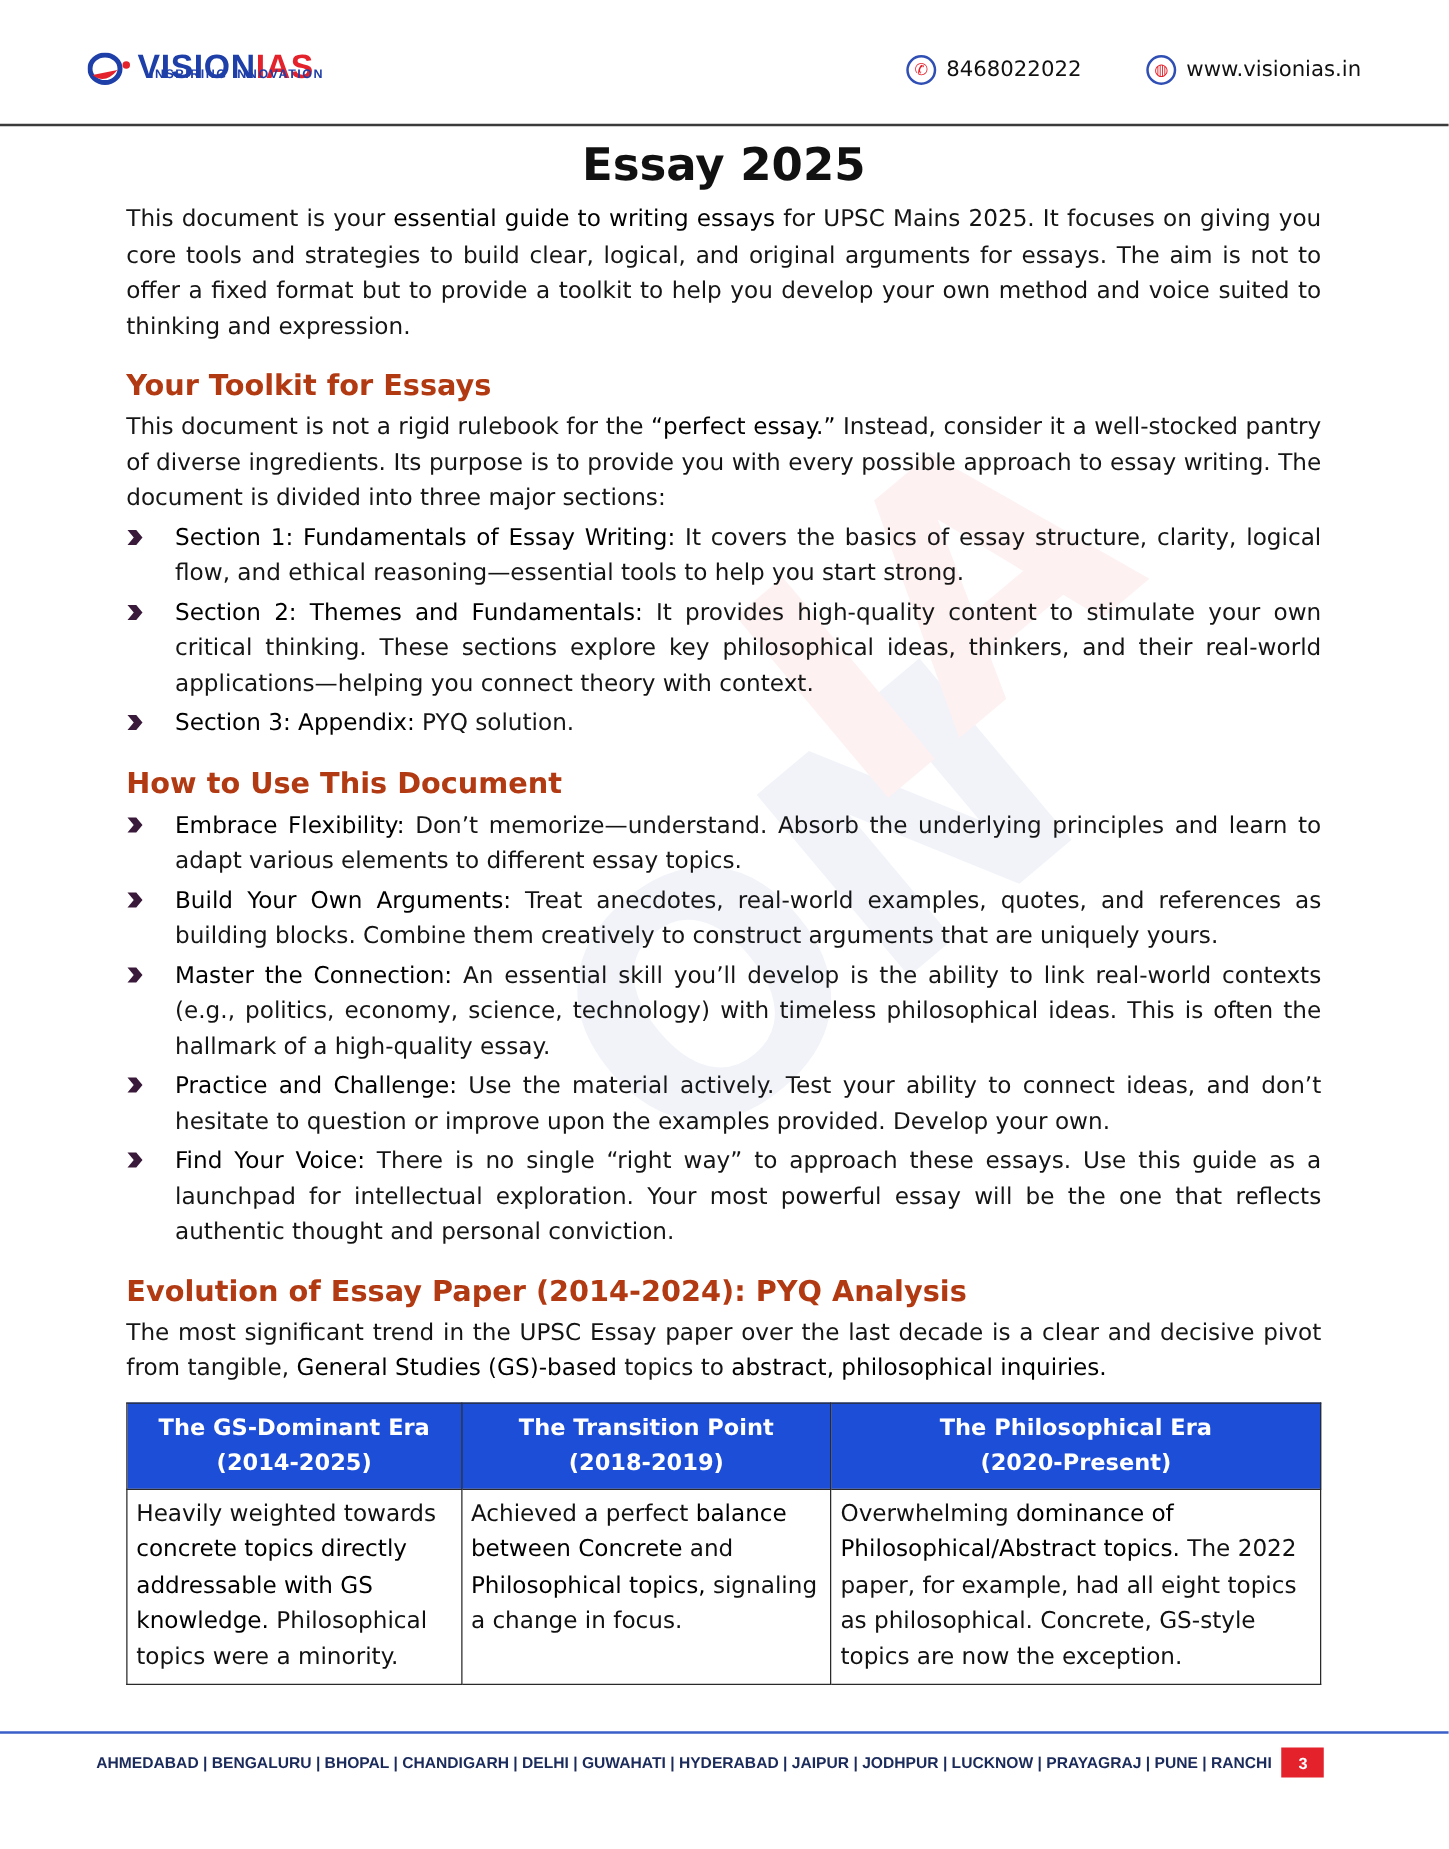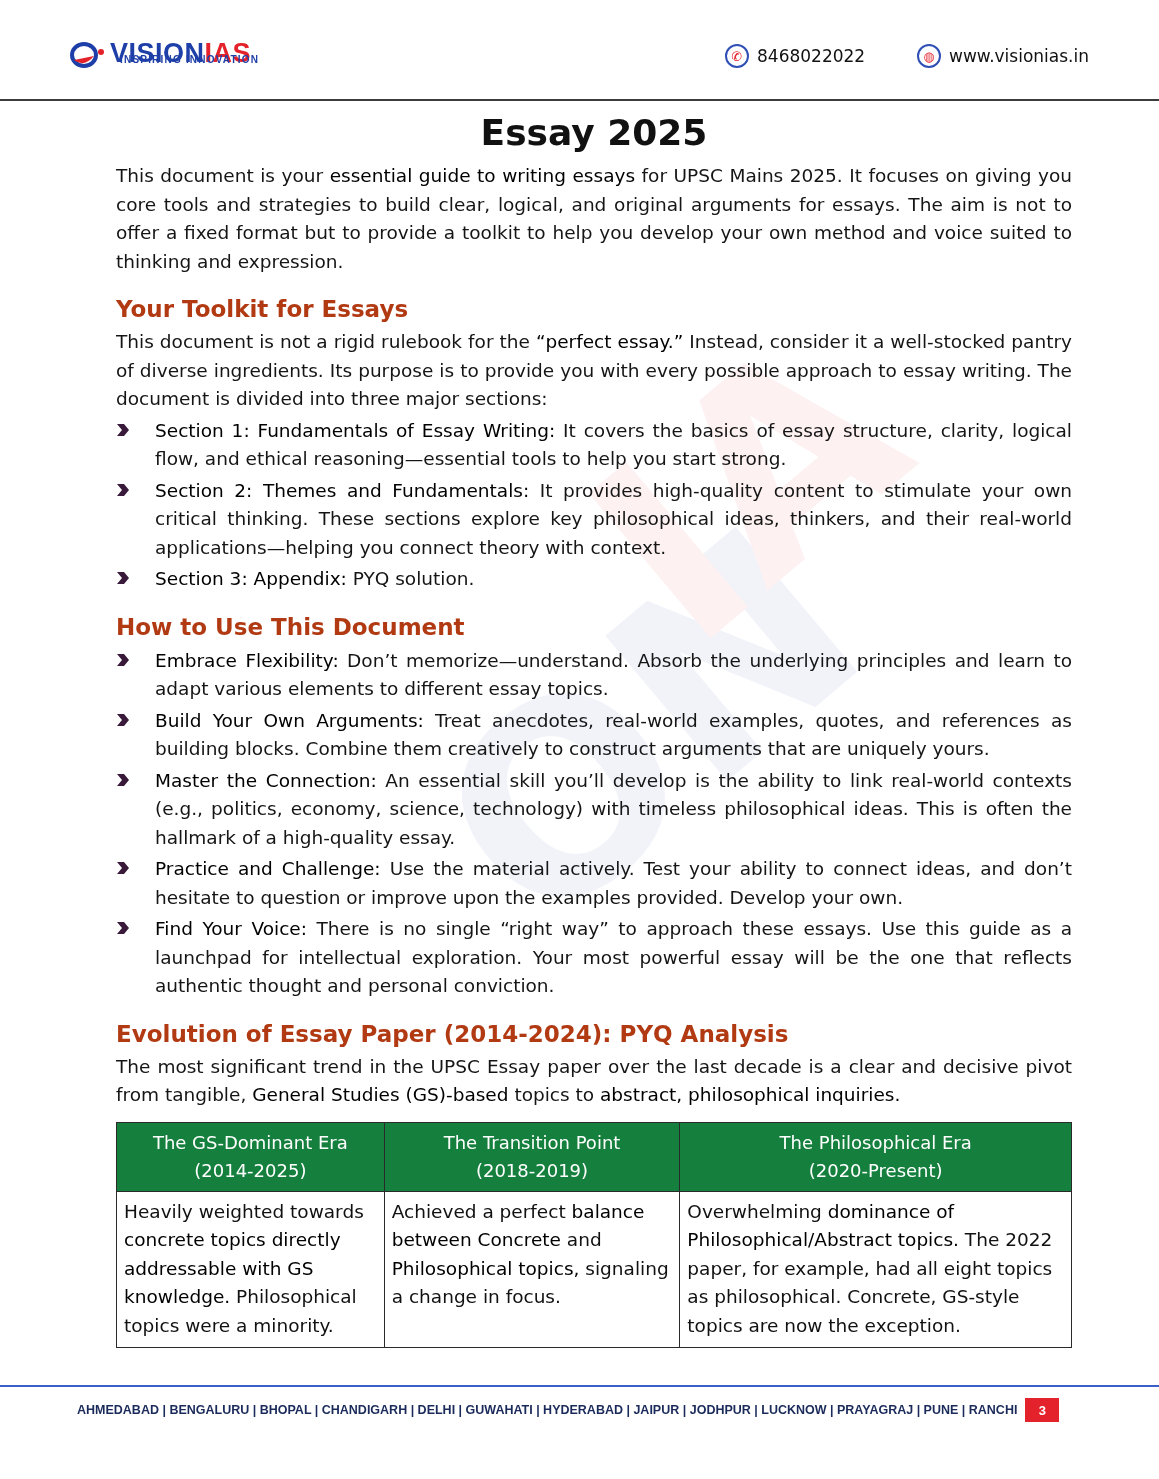--- a/index.html
+++ b/index.html
@@ -8,30 +8,30 @@
   .logo { position: absolute; left: 70px; top: 38px; height: 40px; }
   .logo .mark { position: absolute; left: 0; top: 4px; width: 36px; height: 26px; }
   .logo .brand { position: absolute; left: 40px; top: 0; font-family: "Liberation Sans", sans-serif; font-weight: bold; font-size: 27px; letter-spacing: 0.5px; white-space: nowrap; line-height: 30px; }
   .logo .brand .b1 { color: #1f3fa8; }
   .logo .brand .b2 { color: #e3222b; }
   .logo .tag { position: absolute; left: 50px; top: 16px; font-family: "Liberation Sans", sans-serif; font-weight: bold; font-size: 10px; color: #1f3fa8; letter-spacing: 1.2px; white-space: nowrap; }
   .contact { position: absolute; top: 44px; display: flex; align-items: center; gap: 8px; font-family: "DejaVu Sans", sans-serif; font-size: 17px; color: #111; }
   .contact.phone { left: 725px; }
   .contact.web { left: 917px; }
   .cicon { width: 24px; height: 24px; border: 2px solid #2f4fb5; border-radius: 50%; display: flex; align-items: center; justify-content: center; color: #e3222b; font-size: 13px; line-height: 1; }
-  .page { position: absolute; left: 116px; top: 108px; width: 956px; }
+  .page { position: absolute; left: 101px; top: 108px; width: 956px; }
   h1 { text-align: center; font-size: 36px; font-weight: bold; color: #111; line-height: 50px; margin-bottom: 4px; }
   p, li { font-size: 18.5px; line-height: 28.5px; text-align: justify; color: #151515; }
   b { font-weight: normal; color: #000; }
   h2 { font-size: 23px; font-weight: bold; color: #b23a12; line-height: 34px; margin-top: 16px; margin-bottom: 2px; }
   ul { list-style: none; margin-top: 3px; }
   li { position: relative; padding-left: 39px; margin-bottom: 3px; }
   li .arrow { position: absolute; left: 0; top: 6px; width: 14px; height: 14px; }
   table { width: 956px; border-collapse: collapse; margin-top: 12px; }
-  th { background: #15803d; color: #fff; font-size: 18px; font-weight: normal; line-height: 28px; padding: 6px 6px; border: 1.5px solid #2a2a2a; text-align: center; }
+  th { background: #1d4ed8; color: #fff; font-size: 18px; font-weight: bold; line-height: 28px; padding: 6px 6px; border: 1.5px solid #2a2a2a; text-align: center; }
   td { font-size: 18.5px; line-height: 28.5px; padding: 6px 6px 7px 7px; border: 1.5px solid #2a2a2a; vertical-align: top; text-align: left; }
   .footer-line { position: absolute; left: 0; top: 1385px; width: 1159px; height: 2px; background: #3a5fc8; }
   .footer { position: absolute; left: 77px; top: 1398px; display: flex; align-items: center; }
   .cities { font-family: "Liberation Sans", sans-serif; font-weight: bold; font-size: 12.5px; color: #1a2a5a; white-space: nowrap; letter-spacing: 0; }
   .pagenum { margin-left: 8px; width: 34px; height: 24px; background: #e3222b; color: #fff; font-family: "Liberation Sans", sans-serif; font-weight: bold; font-size: 13px; display: flex; align-items: center; justify-content: center; }
   .watermark { position: absolute; left: 300px; top: 300px; width: 700px; height: 700px; pointer-events: none; opacity: 0.06; }
 </style>
 </head>
 <body>
 

